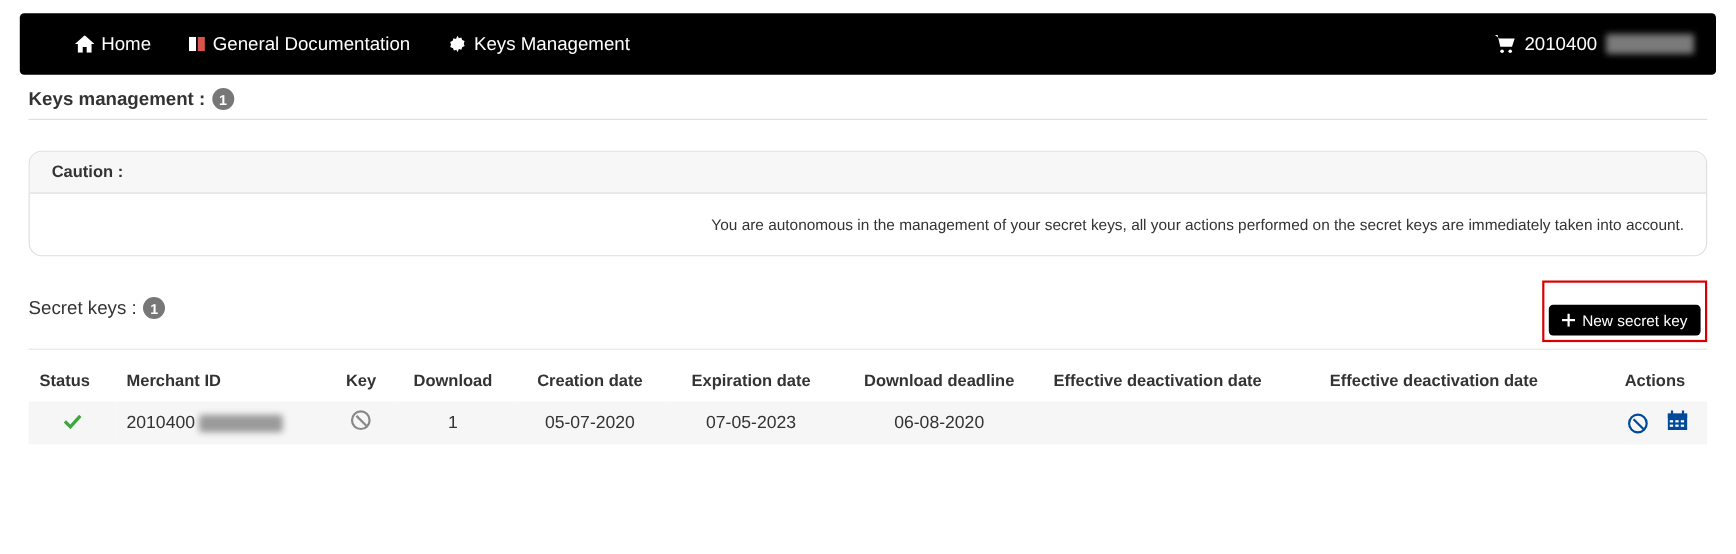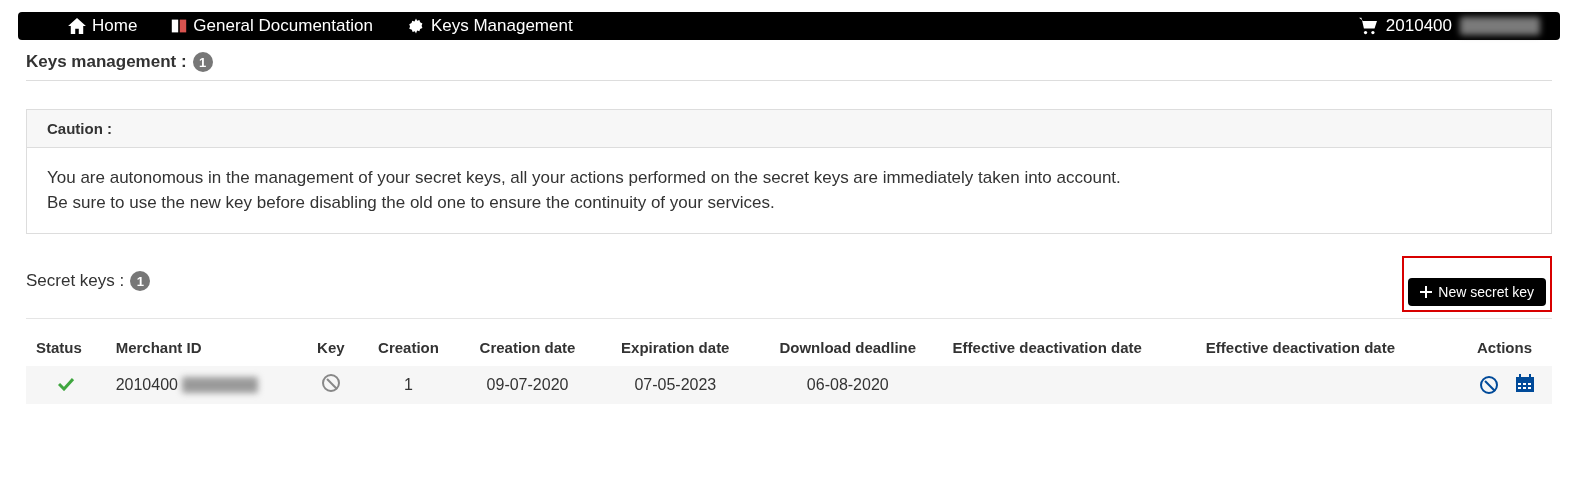--- a/index.html
+++ b/index.html
@@ -8,21 +8,21 @@
     font-family: Arial, Helvetica, sans-serif;
     font-size: 15px;
     color: #333;
     background: #fff;
     width: 1578px;
   }
   .navbar {
     background: #000;
     margin: 12px 18px 0 18px;
     border-radius: 4px;
-    height: 28px;
+    height: 56px;
     display: flex;
     align-items: center;
     color: #fff;
     padding: 0 20px 0 50px;
   }
   .nav-left { display: flex; align-items: center; gap: 34px; }
   .nav-item {
     display: flex;
     align-items: center;
     gap: 6px;
@@ -85,36 +85,37 @@
     border-radius: 10px;
     background: #777;
     color: #fff;
     align-items: center; justify-content: center;
     font-size: 13px; font-weight: bold;
     padding: 0 6px;
   }
   hr.sep { border: none; border-top: 1px solid #ddd; margin: 4px 0 28px 0; }
   .caution-box {
     border: 1px solid #ddd;
-    border-radius: 0;
+    border-radius: 12px;
     overflow: hidden;
     margin-bottom: 22px;
   }
   .caution-head {
     background: #f7f7f7;
     border-bottom: 1px solid #ddd;
     padding: 10px 20px;
     font-weight: bold;
     font-size: 15px;
   }
   .caution-body {
     padding: 18px 20px;
-    font-size: 17px;
+    font-size: 14px;
     line-height: 1.45;
     color: #333;
+    text-align: right;
   }
   .secret-header-row {
     display: flex;
     align-items: center;
     justify-content: space-between;
   }
   .new-key-wrap {
     border: 2px solid #d80000;
     padding: 4px;
   }
@@ -222,21 +223,20 @@
   <div class="section-title">
     <span>Keys management :</span>
     <span class="count-badge">1</span>
   </div>
   <hr class="sep">
 
   <div class="caution-box">
     <div class="caution-head">Caution :</div>
     <div class="caution-body">
       <div>You are autonomous in the management of your secret keys, all your actions performed on the secret keys are immediately taken into account.</div>
-      <div>Be sure to use the new key before disabling the old one to ensure the continuity of your services.</div>
     </div>
   </div>
 
   <div class="secret-header-row">
     <div class="section-title" style="font-weight:normal; font-size:17px;">
       <span>Secret keys :</span>
       <span class="count-badge">1</span>
     </div>
     <div class="new-key-wrap">
       <button class="btn-black">
@@ -249,21 +249,21 @@
     </div>
   </div>
   <hr class="thin">
 
   <table class="keys">
     <thead>
       <tr>
         <th>Status</th>
         <th>Merchant ID</th>
         <th class="center">Key</th>
-        <th class="center">Creation</th>
+        <th class="center">Download</th>
         <th class="center">Creation date</th>
         <th class="center">Expiration date</th>
         <th class="center">Download deadline</th>
         <th>Effective deactivation date</th>
         <th>Effective deactivation date</th>
         <th style="text-align:right; padding-right:20px;">Actions</th>
       </tr>
     </thead>
     <tbody>
       <tr>
@@ -277,21 +277,21 @@
         <td>
           <div class="merch-cell">
             <span>2010400</span>
             <span class="masked-sm"></span>
           </div>
         </td>
         <td class="center">
           <span class="key-forbid"></span>
         </td>
         <td class="center">1</td>
-        <td class="center">09-07-2020</td>
+        <td class="center">05-07-2020</td>
         <td class="center">07-05-2023</td>
         <td class="center">06-08-2020</td>
         <td></td>
         <td></td>
         <td>
           <div class="actions-cell">
             <span class="action-forbid"></span>
             <span class="action-calendar">
               <svg width="18" height="18" viewBox="0 0 18 18" fill="#004a99">
                   <rect x="0" y="3" width="18" height="15"></rect>

